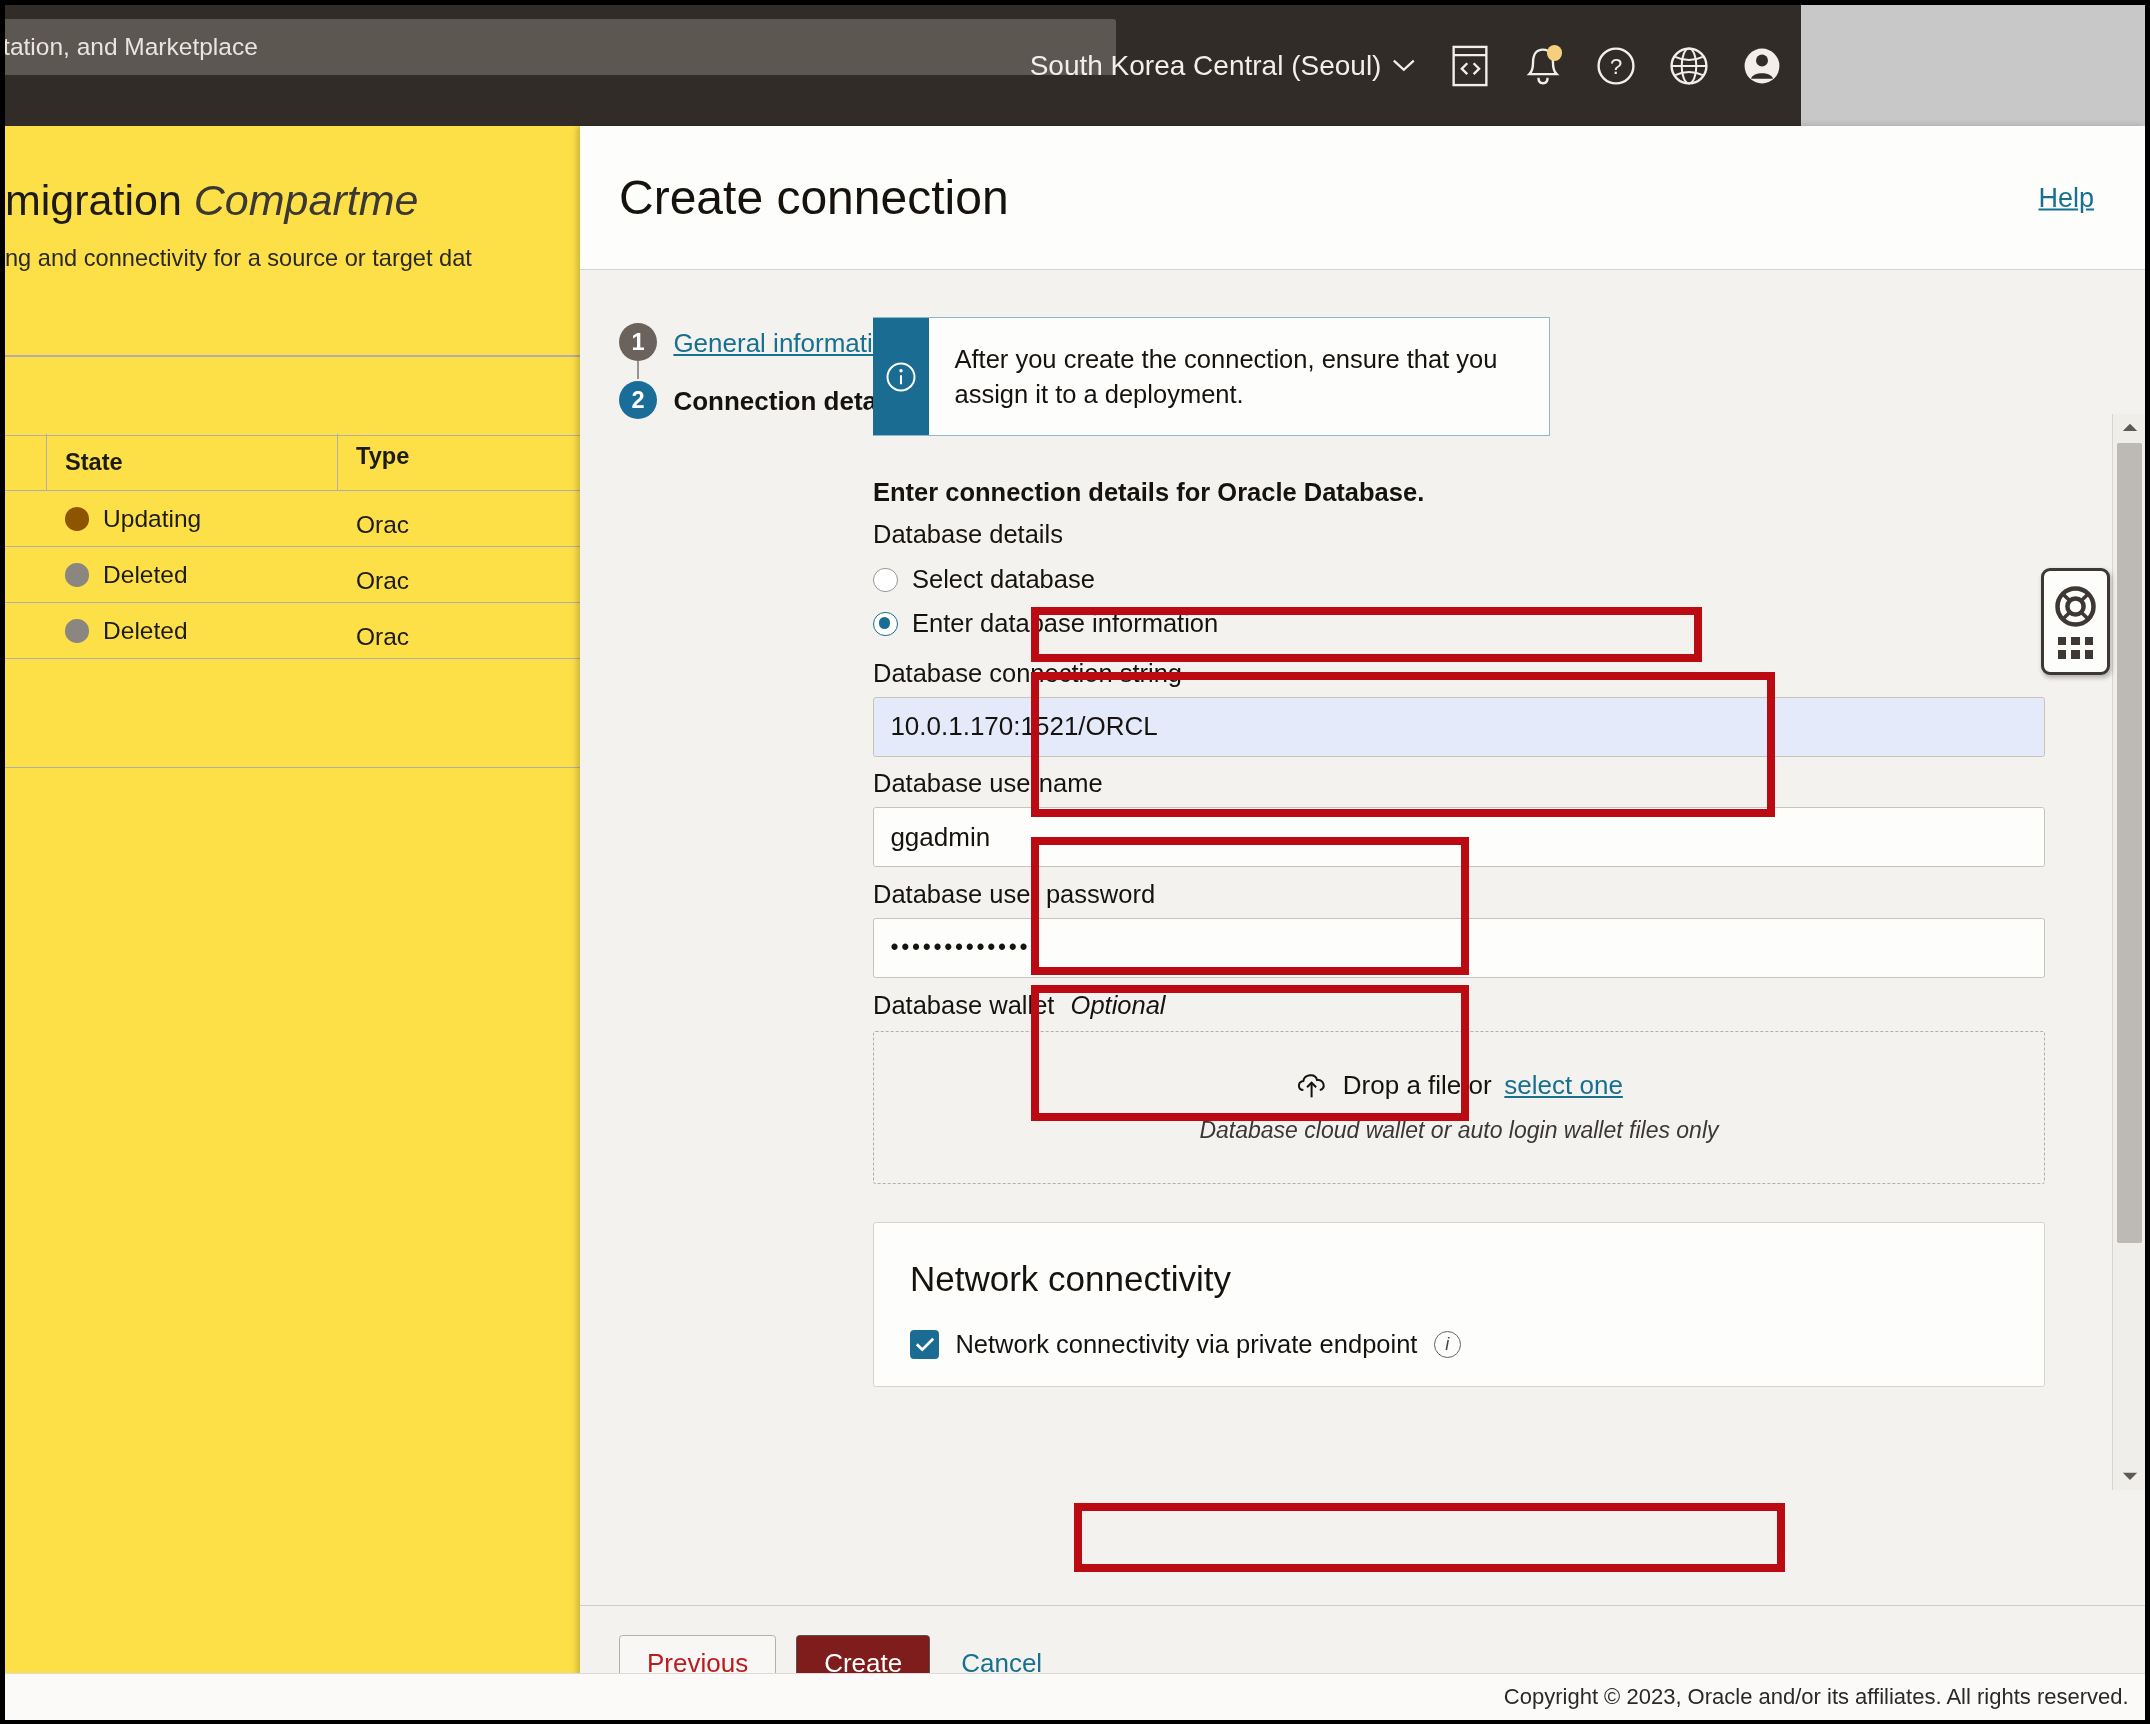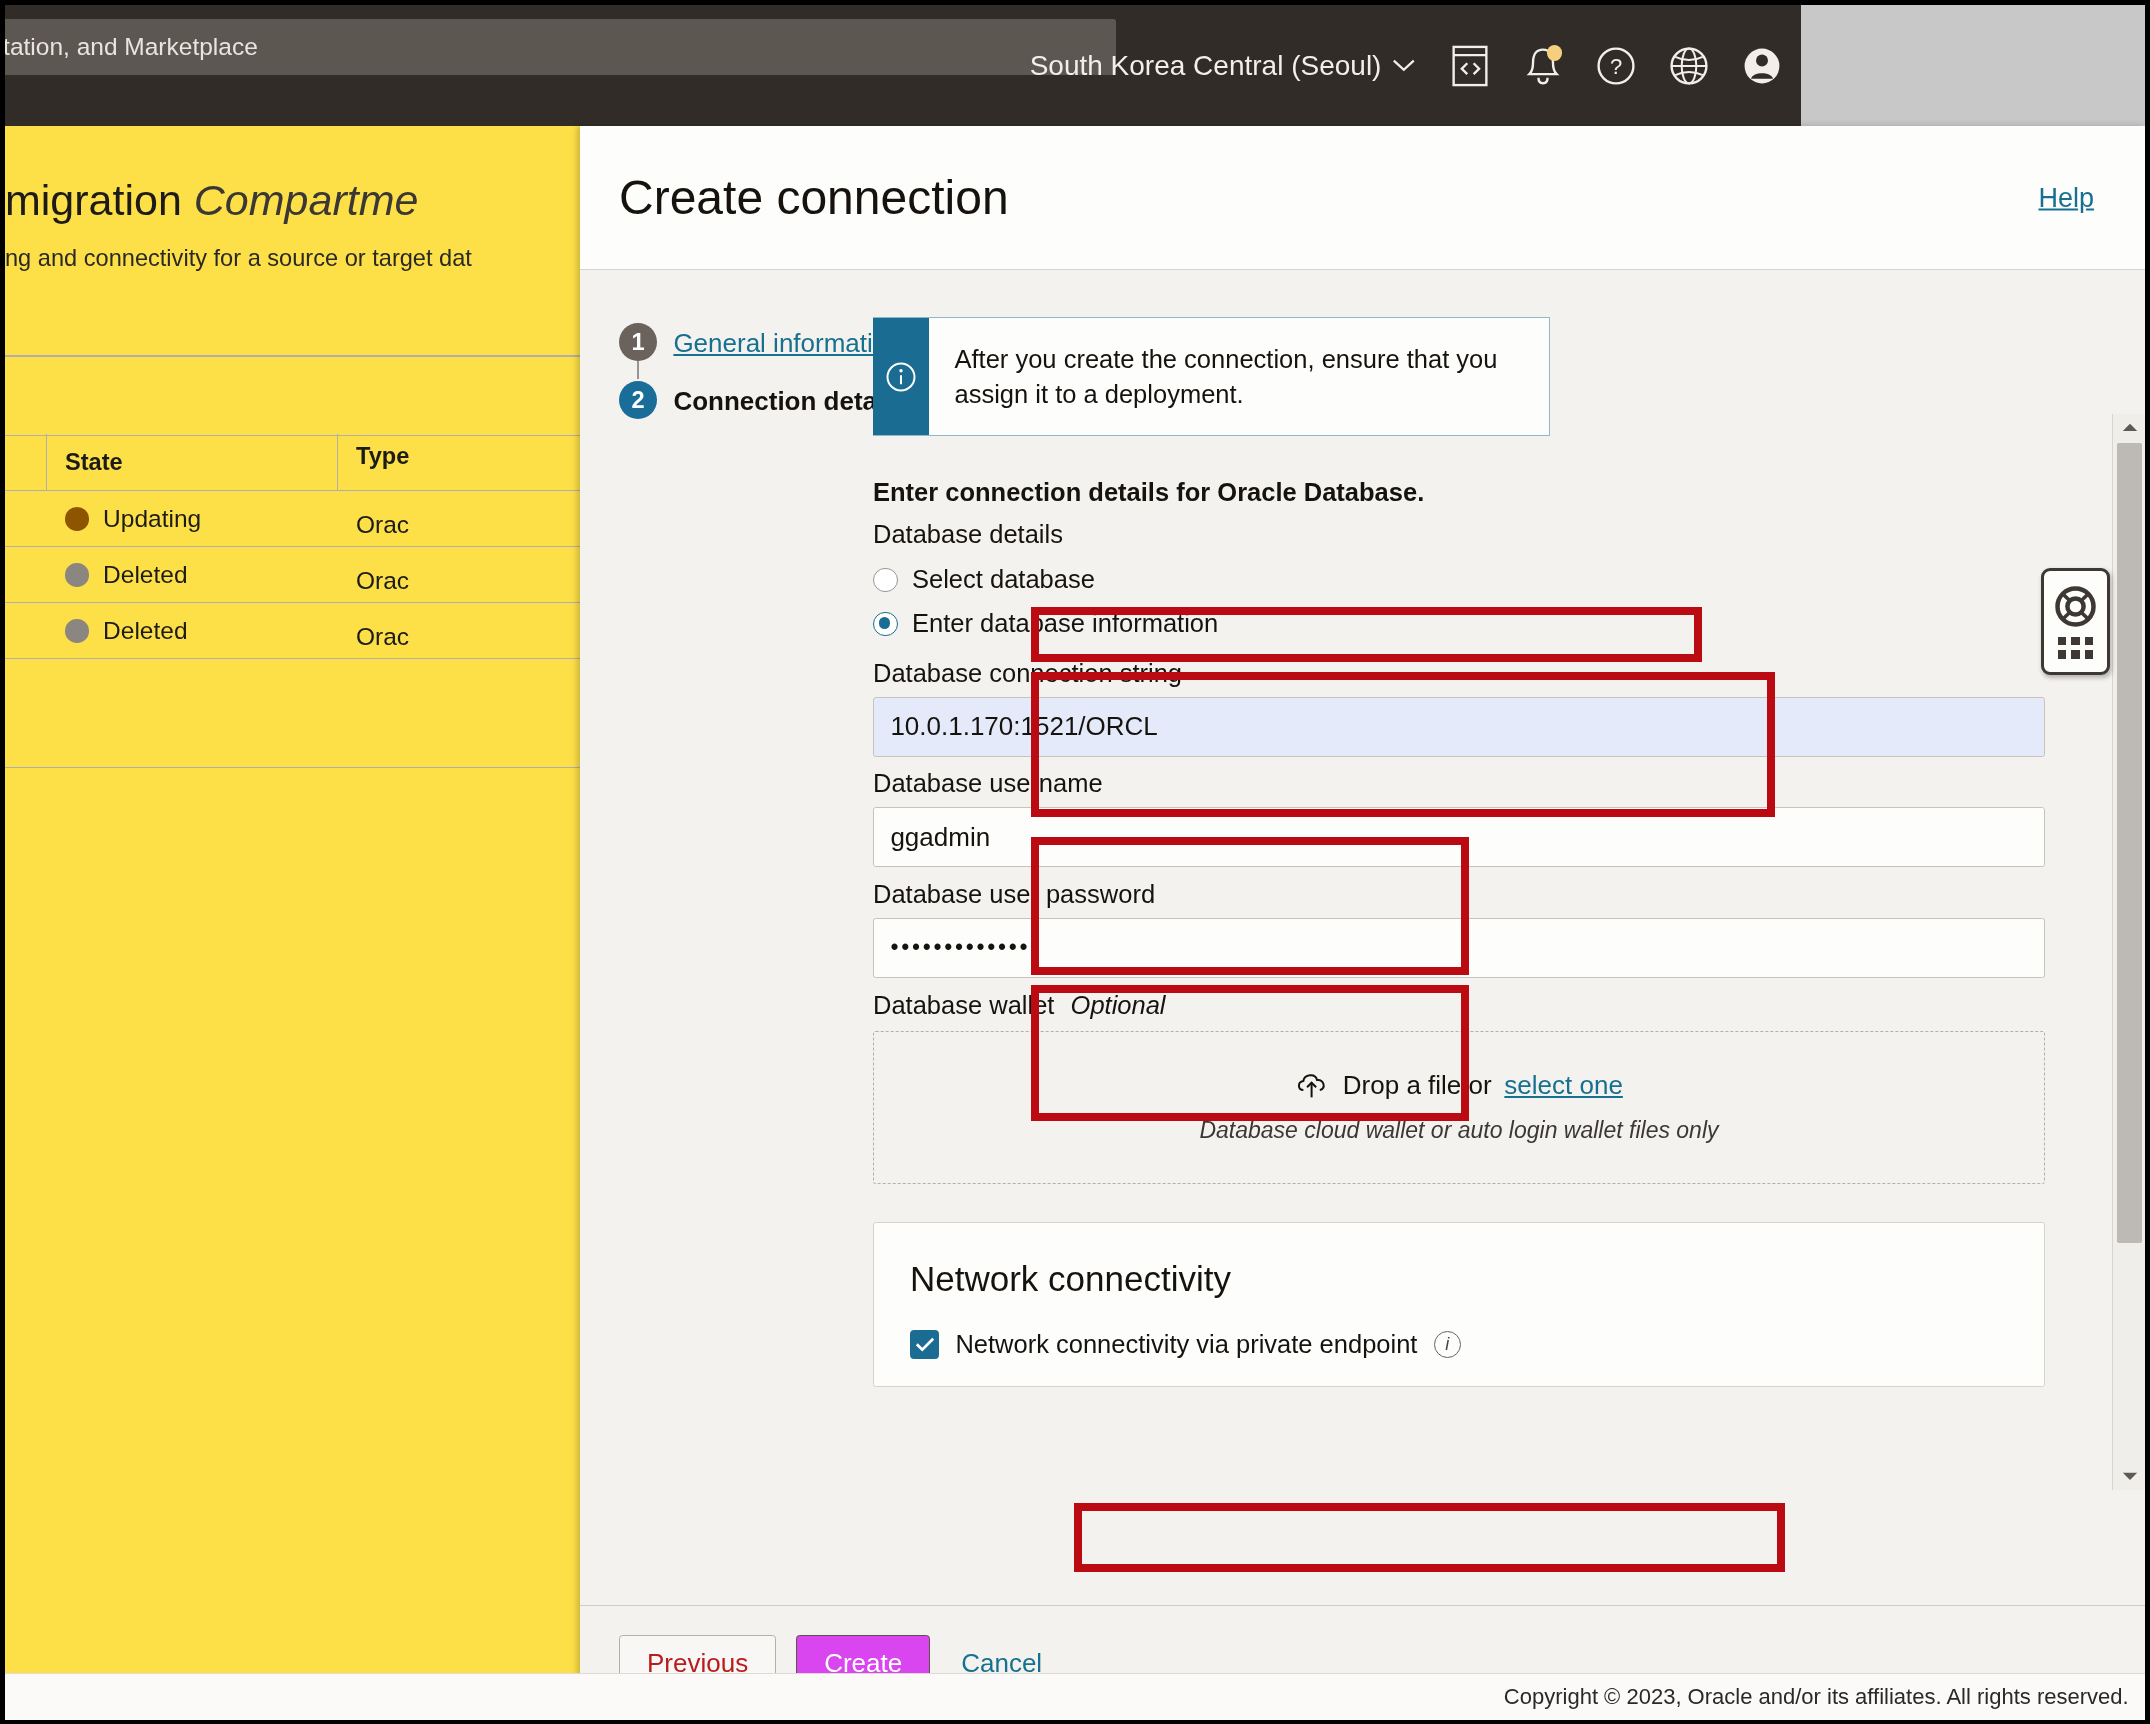--- a/index.html
+++ b/index.html
@@ -234,21 +234,21 @@
     background: #f4f2ef; border-top: 1.8px solid #d0ccc8;
     display: flex; align-items: center; padding-left: 39px; gap: 20px;
   }
   .btn {
     height: 56px; border-radius: 3.6px; font-size: 26px;
     display: flex; align-items: center; justify-content: center;
     padding: 0 27px; white-space: nowrap;
     font-family: "Liberation Sans", sans-serif;
   }
   .btn-prev { background: #f8f7f5; border: 1.8px solid #b4afaa; color: #b91c1c; }
-  .btn-create { background: #d946ef; color: #fff; border: 1.8px solid #5b524c; }
+  .btn-create { background: #7f1d1d; color: #fff; border: 1.8px solid #5b524c; }
   .btn-cancel {
     font-size: 26px; color: #16708f; text-decoration: underline;
     margin-left: 11px;
   }
 
   
   .sbar {
     position: absolute; right: 0; top: 144px; bottom: 115px; width: 33px;
     background: #f0eeeb; border-left: 0.9px solid #d8d5d1;
   }

